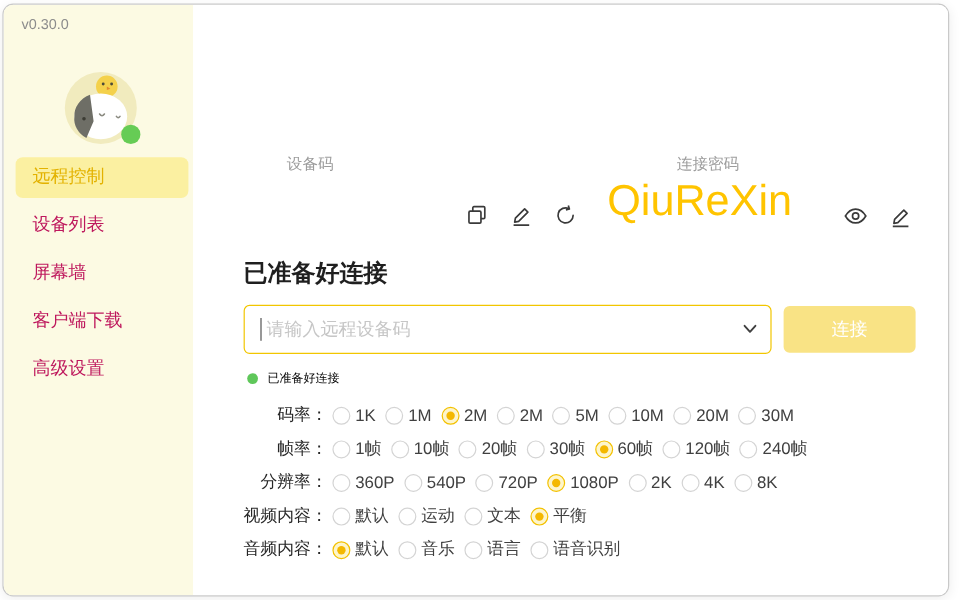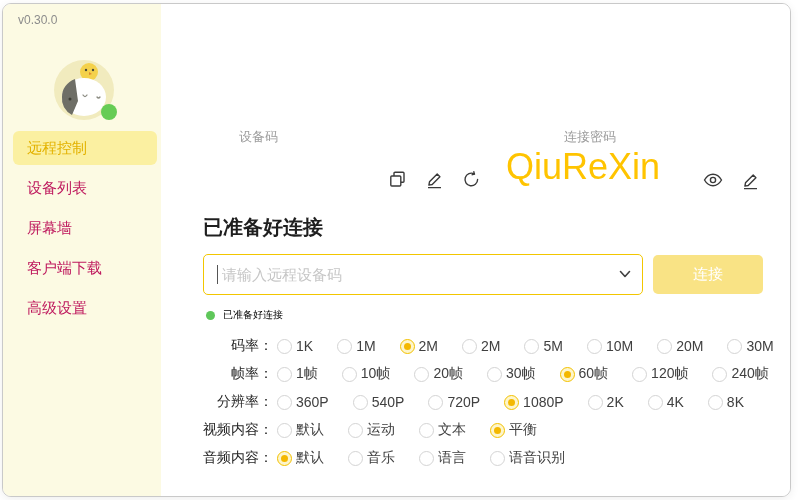--- a/index.html
+++ b/index.html
@@ -56,21 +56,21 @@
     cursor:pointer; font-family:inherit; }
 
   #status-row { position:absolute; left:45px; top:304px; display:flex; align-items:center; gap:8px; }
   #status-dot { width:9px; height:9px; border-radius:50%; background:#5fc75a; }
   #status-text { font-size:10px; color:#000000; }
 
   
   #settings-rows { position:absolute; left:40px; top:328px; }
   .srow { display:flex; align-items:center; height:28px; }
   .rlabel { width:72px; text-align:right; font-size:14px; color:#262626; flex:none; }
-  .opts { display:flex; align-items:center; gap:24px; margin-left:4px; }
+  .opts { display:flex; align-items:center; gap:8px; margin-left:4px; }
   .opt { display:flex; align-items:center; gap:4px; cursor:pointer; }
   .radio { width:15px; height:15px; border-radius:50%; border:1px solid #d4d4d4;
     background:#fff; position:relative; flex:none; }
   .radio.sel { border:1.5px solid #f3c100; background:#fdf5cb; }
   .radio.sel::after { content:""; position:absolute; left:50%; top:50%; width:7px; height:7px;
     margin:-3.5px 0 0 -3.5px; border-radius:50%; background:#f4b800; }
   .olabel { font-size:14px; color:#404040; }
 </style>
 </head>
 <body>

